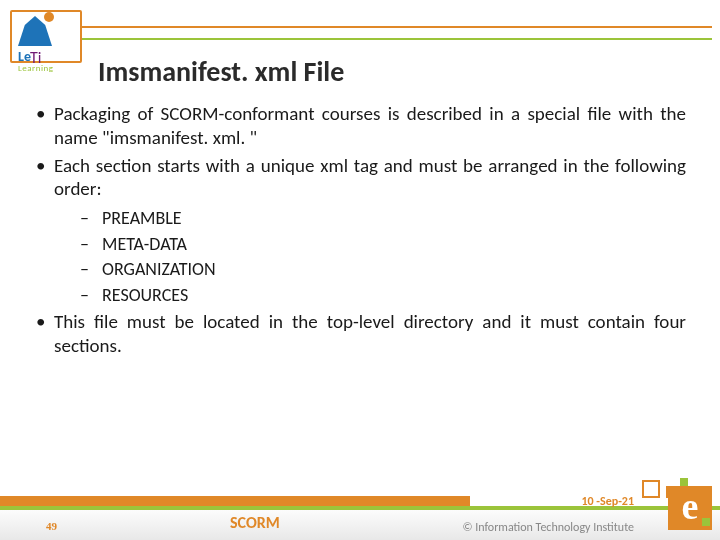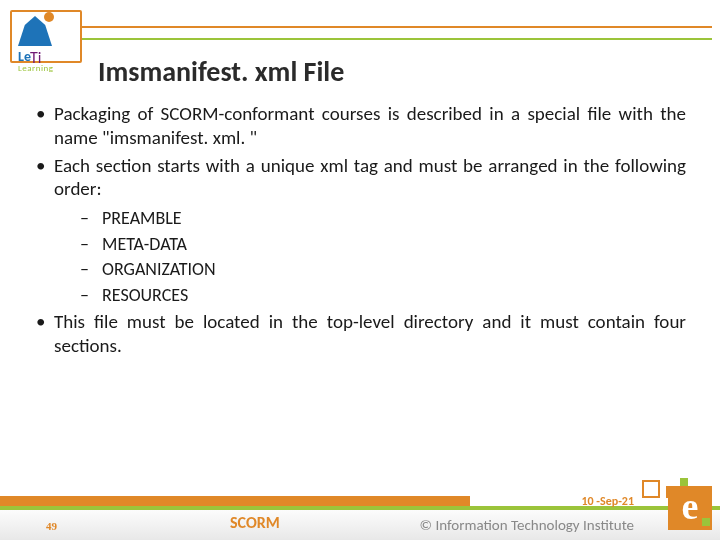--- a/index.html
+++ b/index.html
@@ -135,21 +135,21 @@
     position: absolute;
     right: 86px; top: 494px;
     color: #E08828;
     font-size: 12px;
     font-weight: bold;
   }
   .footer-copyright {
     position: absolute;
     right: 86px; bottom: 6px;
     color: #888;
-    font-size: 15px;
+    font-size: 12px;
   }
   
   .br-logo {
     position: absolute;
     right: 8px; bottom: 6px;
     width: 70px; height: 58px;
   }
   .br-logo .sq-outline {
     position: absolute;
     top: 4px; left: 0;

